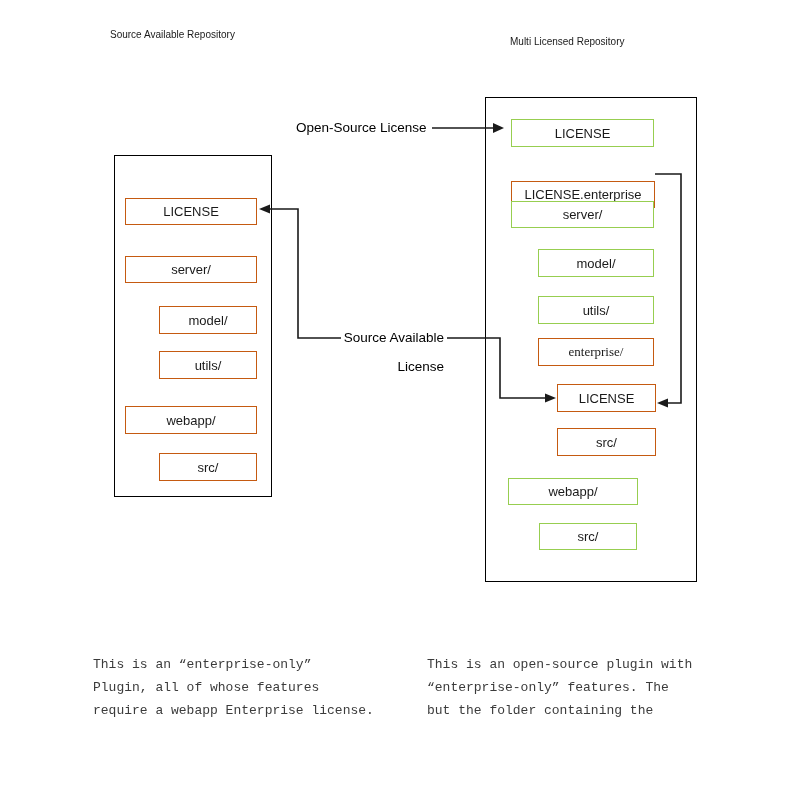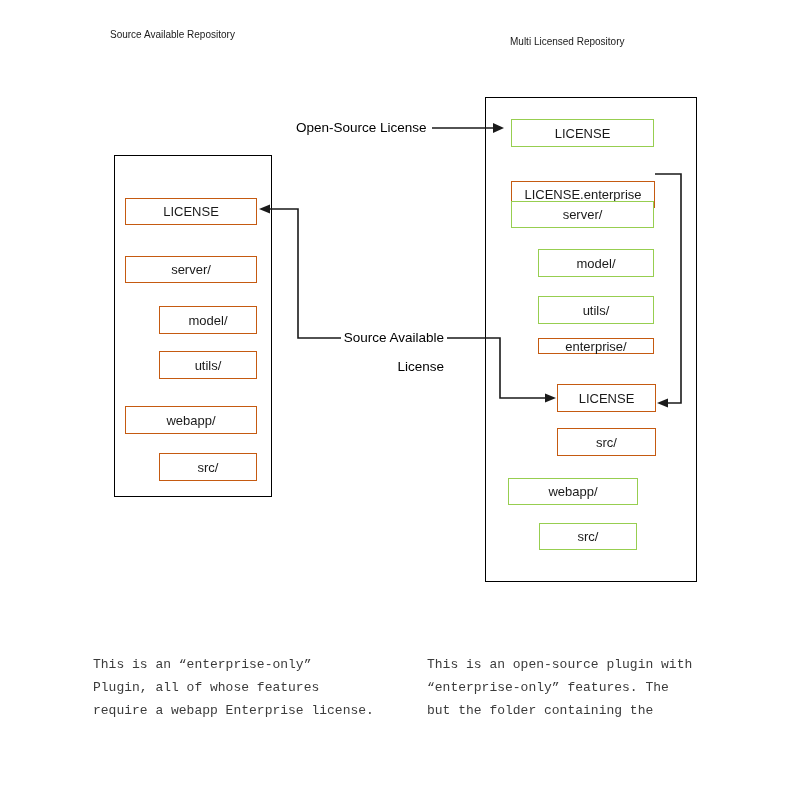--- a/index.html
+++ b/index.html
@@ -77,21 +77,21 @@
   <div class="box" style="left: 125px; top: 406px; width: 132px; height: 28px; border-color: rgb(197, 90, 17);">webapp/</div>
   <div class="box" style="left: 159px; top: 453px; width: 98px; height: 28px; border-color: rgb(197, 90, 17);">src/</div>
 
   <div class="container" style="left:485px; top:97px; width:210px; height:483px;"></div>
 
   <div class="box" style="left: 511px; top: 119px; width: 143px; height: 28px; border-color: rgb(151, 206, 80);">LICENSE</div>
   <div class="box" style="left: 511px; top: 161px; width: 144px; height: 27px; border-color: rgb(197, 90, 17); margin-top: 20px;">LICENSE.enterprise</div>
   <div class="box" style="left: 511px; top: 201px; width: 143px; height: 27px; border-color: rgb(151, 206, 80);">server/</div>
   <div class="box" style="left: 538px; top: 249px; width: 116px; height: 28px; border-color: rgb(151, 206, 80);">model/</div>
   <div class="box" style="left: 538px; top: 296px; width: 116px; height: 28px; border-color: rgb(151, 206, 80);">utils/</div>
-  <div class="box" style="left: 538px; top: 338px; width: 116px; height: 16px; border-color: rgb(197, 90, 17);">enterprise/</div>
+  <div class="box" style="left: 538px; top: 338px; width: 116px; height: 28px; border-color: rgb(197, 90, 17); font-family: Liberation Serif, serif;">enterprise/</div>
   <div class="box" style="left: 557px; top: 384px; width: 99px; height: 28px; border-color: rgb(197, 90, 17);">LICENSE</div>
   <div class="box" style="left: 557px; top: 428px; width: 99px; height: 28px; border-color: rgb(197, 90, 17);">src/</div>
   <div class="box" style="left: 508px; top: 478px; width: 130px; height: 27px; border-color: rgb(151, 206, 80);">webapp/</div>
   <div class="box" style="left: 539px; top: 523px; width: 98px; height: 27px; border-color: rgb(151, 206, 80);">src/</div>
 
   <div class="conn-label" style="left:296px; top:120px;">Open-Source License</div>
   <div class="conn-label sa-label" style="left:340px; top:330px;">
     <div>Source Available</div>
     <div class="sa-line2">License</div>
   </div>

